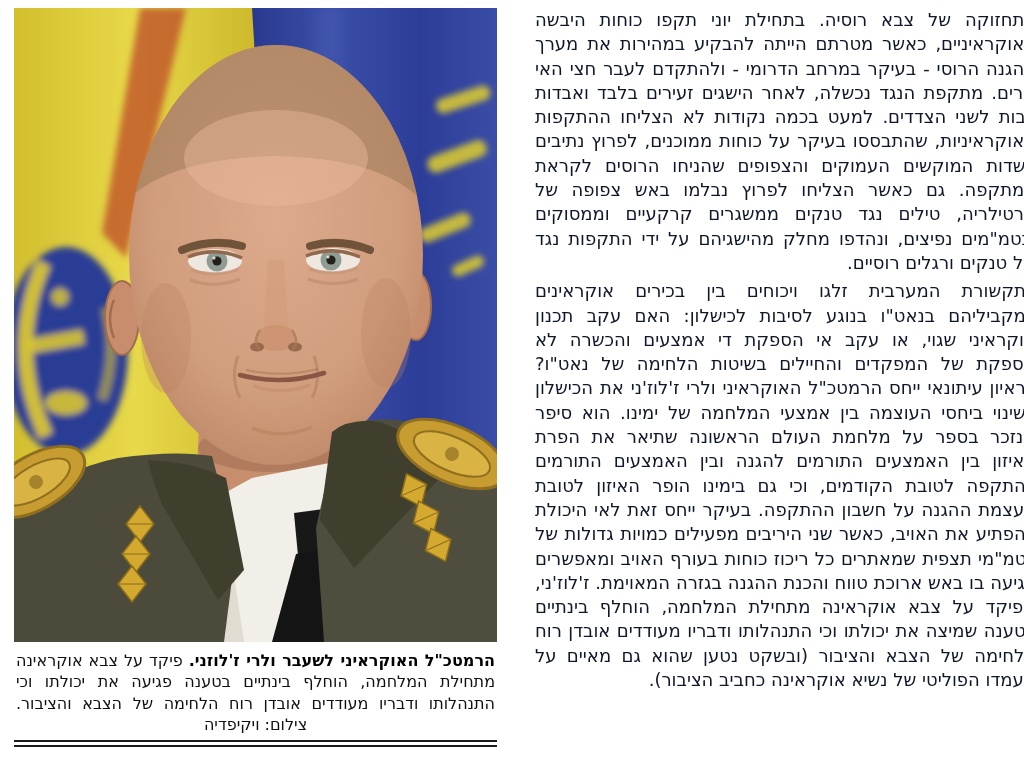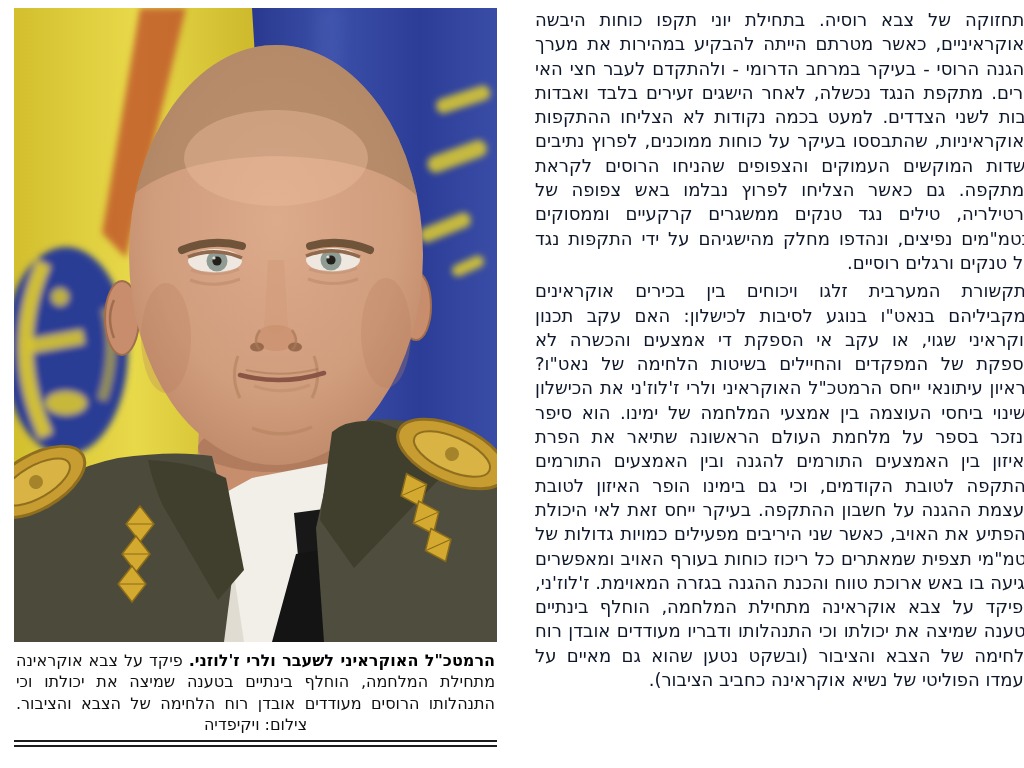--- a/index.html
+++ b/index.html
@@ -160,21 +160,21 @@
           </g>
           <g transform="rotate(24 438 446)">
             <ellipse cx="438" cy="446" rx="58" ry="28" fill="#c79d31" stroke="#8f6f1f" stroke-width="3"></ellipse>
             <ellipse cx="438" cy="446" rx="41" ry="17" fill="#d9b344" stroke="#8f6f1f" stroke-width="2"></ellipse>
             <circle cx="438" cy="446" r="7" fill="#8f6f1f" opacity="0.7"></circle>
           </g>
         </g>
       </svg>
     </div>
 
-    <p class="caption"><b>הרמטכ"ל האוקראיני לשעבר ולרי ז'לוזני.</b><span> פיקד על צבא אוקראינה מתחילת המלחמה, הוחלף בינתיים בטענה שמיצה את יכולתו וכי התנהלותו הרוסים מעודדים אובדן רוח הלחימה של הצבא והציבור. צילום: ויקיפדיה</span></p>
+    <p class="caption"><b>הרמטכ"ל האוקראיני לשעבר ולרי ז'לוזני.</b><span> פיקד על צבא אוקראינה מתחילת המלחמה, הוחלף בינתיים בטענה פגיעה את יכולתו וכי התנהלותו ודבריו מעודדים אובדן רוח הלחימה של הצבא והציבור. צילום: ויקיפדיה</span></p>
 
     <div class="rule"></div>
   </div>
 
   <div class="text-col">
     <p>התחזוקה של צבא רוסיה. בתחילת יוני תקפו כוחות היבשה האוקראיניים, כאשר מטרתם הייתה להבקיע במהירות את מערך ההגנה הרוסי - בעיקר במרחב הדרומי - ולהתקדם לעבר חצי האי קרים. מתקפת הנגד נכשלה, לאחר הישגים זעירים בלבד ואבדות רבות לשני הצדדים. למעט בכמה נקודות לא הצליחו ההתקפות האוקראיניות, שהתבססו בעיקר על כוחות ממוכנים, לפרוץ נתיבים בשדות המוקשים העמוקים והצפופים שהניחו הרוסים לקראת המתקפה. גם כאשר הצליחו לפרוץ נבלמו באש צפופה של ארטילריה, טילים נגד טנקים ממשגרים קרקעיים וממסוקים וכטמ"מים נפיצים, ונהדפו מחלק מהישגיהם על ידי התקפות נגד של טנקים ורגלים רוסיים.</p>
     <p>לתקשורת המערבית זלגו ויכוחים בין בכירים אוקראינים למקביליהם בנאט"ו בנוגע לסיבות לכישלון: האם עקב תכנון אוקראיני שגוי, או עקב אי הספקת די אמצעים והכשרה לא מספקת של המפקדים והחיילים בשיטות הלחימה של נאט"ו? בראיון עיתונאי ייחס הרמטכ"ל האוקראיני ולרי ז'לוז'ני את הכישלון לשינוי ביחסי העוצמה בין אמצעי המלחמה של ימינו. הוא סיפר שנזכר בספר על מלחמת העולם הראשונה שתיאר את הפרת האיזון בין האמצעים התורמים להגנה ובין האמצעים התורמים להתקפה לטובת הקודמים, וכי גם בימינו הופר האיזון לטובת העצמת ההגנה על חשבון ההתקפה. בעיקר ייחס זאת לאי היכולת להפתיע את האויב, כאשר שני היריבים מפעילים כמויות גדולות של כטמ"מי תצפית שמאתרים כל ריכוז כוחות בעורף האויב ומאפשרים פגיעה בו באש ארוכת טווח והכנת ההגנה בגזרה המאוימת. ז'לוז'ני, שפיקד על צבא אוקראינה מתחילת המלחמה, הוחלף בינתיים בטענה שמיצה את יכולתו וכי התנהלותו ודבריו מעודדים אובדן רוח הלחימה של הצבא והציבור (ובשקט נטען שהוא גם מאיים על מעמדו הפוליטי של נשיא אוקראינה כחביב הציבור).</p>
   </div>
 
 </div>

